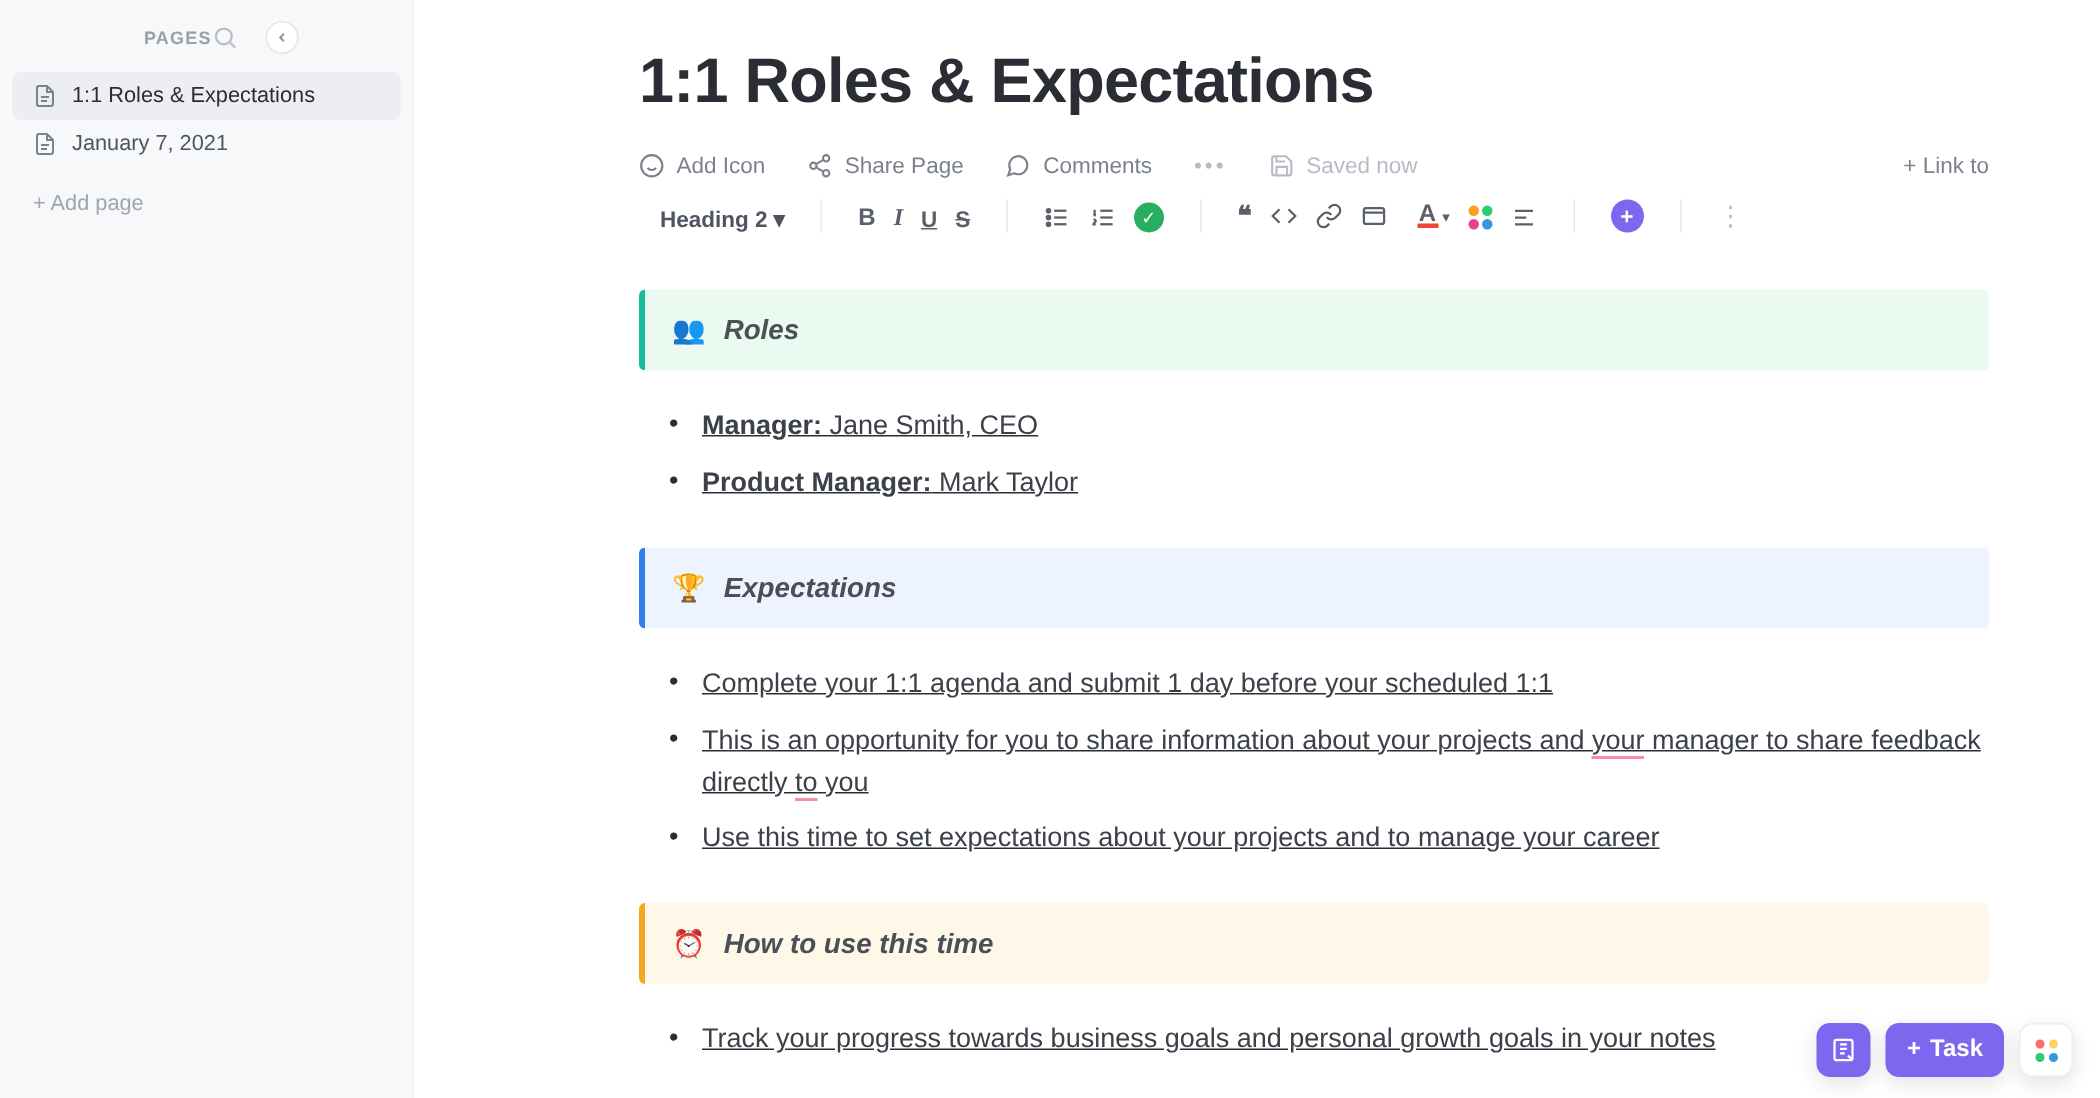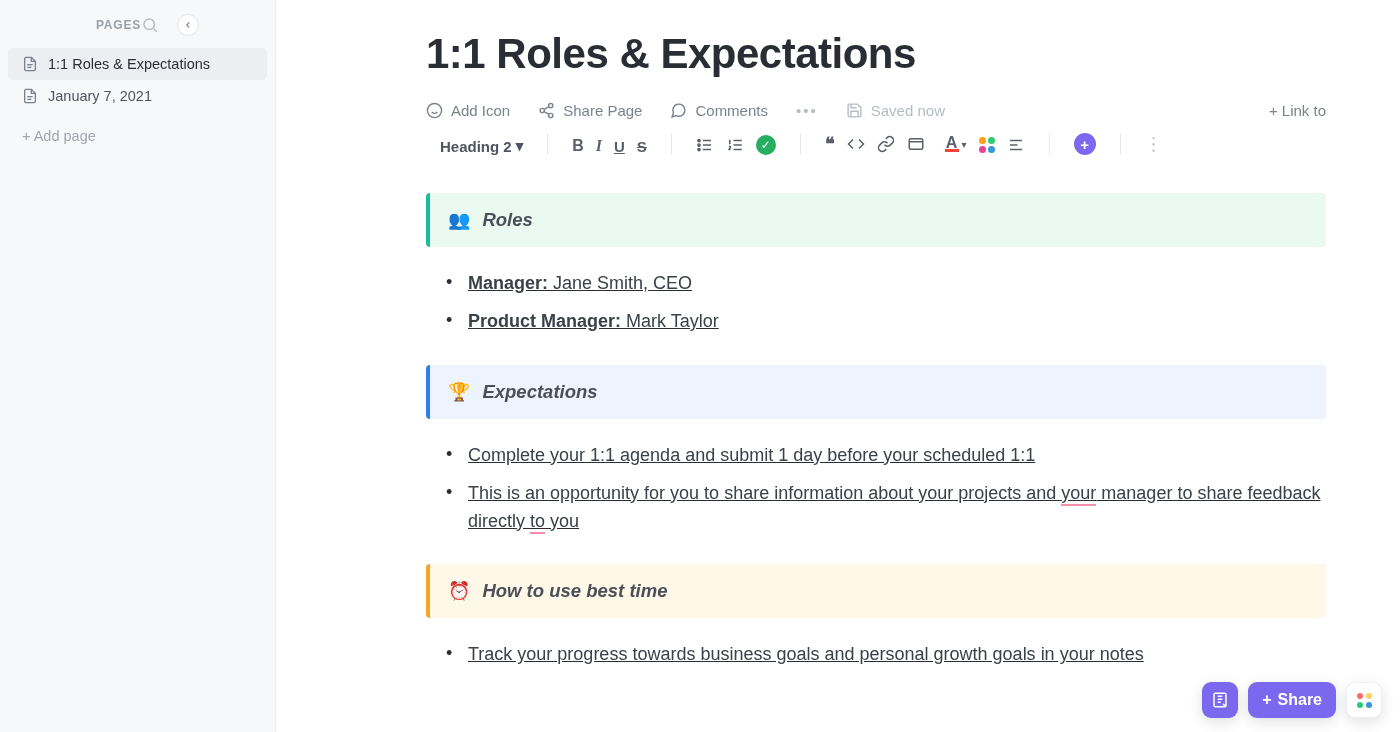--- a/index.html
+++ b/index.html
@@ -276,44 +276,45 @@
 
       <div class="callout blue">
         <span class="emoji">🏆</span>
         <span class="h">Expectations</span>
       </div>
       <ul class="bullets">
         <li><span>Complete your 1:1 agenda and submit 1 day before your scheduled 1:1</span></li>
         <li>
           <span>This is an opportunity for you to share information about your projects and </span><span class="underline-wavy">your</span><span> manager to share feedback directly </span><span class="underline-wavy">to</span><span> you</span>
         </li>
+        <li><span>Use this time to set expectations about your projects and to manage your career</span></li>
       </ul>
 
       <div class="callout orange">
         <span class="emoji">⏰</span>
-        <span class="h">How to use best time</span>
+        <span class="h">How to use this time</span>
       </div>
       <ul class="bullets">
         <li><span>Track your progress towards business goals and personal growth goals in your notes</span></li>
       </ul>
     </div>
   </main>
 </div>
 
 <div class="float-bar">
   <div class="float-btn float-note">
     <svg width="18" height="18" viewBox="0 0 24 24" fill="none" stroke="#fff" stroke-width="2">
         <rect x="4" y="3" width="16" height="18" rx="2"></rect>
         <path d="M9 7h6M9 11h6M9 15h4"></path>
         <path d="M16 17l3 3"></path>
       </svg>
   </div>
   <div class="float-btn float-task">
     <span>+</span>
-    <span>Share</span>
+    <span>Task</span>
   </div>
   <div class="float-btn float-apps">
     <span class="apps-grid">
         <span class="ag-r"></span>
         <span class="ag-y"></span>
         <span class="ag-g"></span>
         <span class="ag-b"></span>
       </span>
   </div>
 </div>

